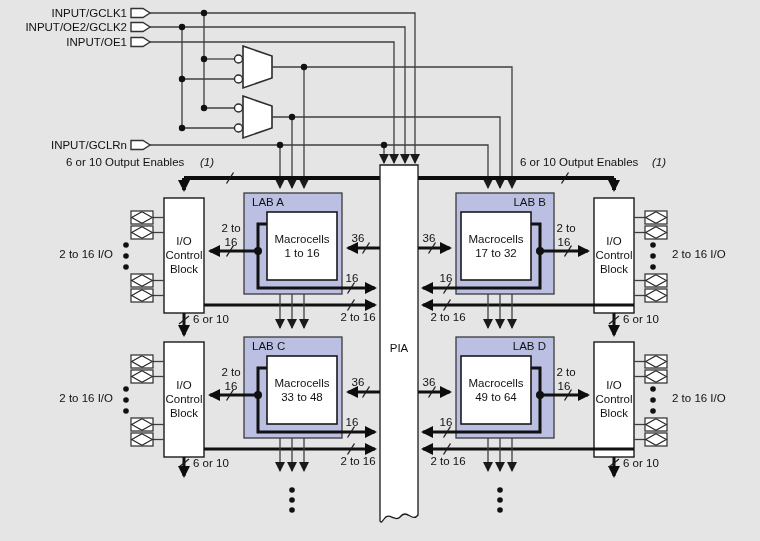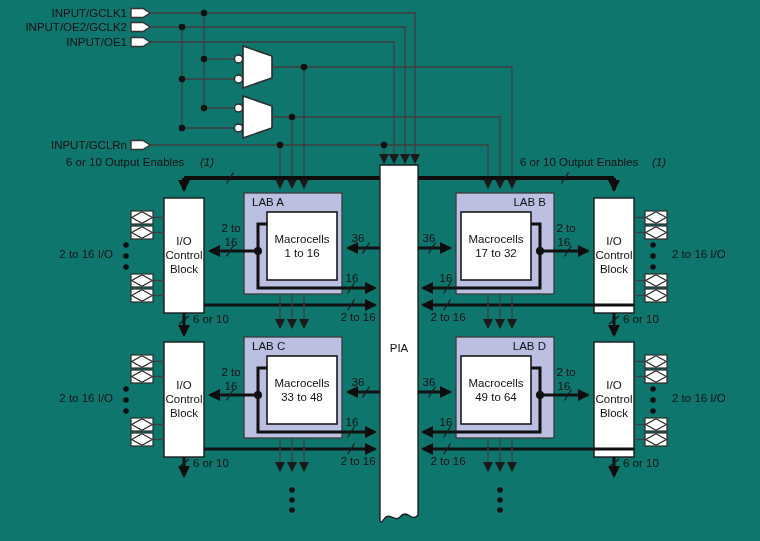--- a/index.html
+++ b/index.html
@@ -1,16 +1,16 @@
 <!DOCTYPE html>
 <html><head>
 <meta charset="utf-8">
 <style>
   html,body{margin:0;padding:0;background:#fff;}
-  .stage{width:760px;height:541px;background:#0f766e;position:relative;}
+  .stage{width:760px;height:541px;background:#e5e5e5;position:relative;}
   svg{display:block;}
   text{font-family:"Liberation Sans","DejaVu Sans",sans-serif;font-size:11.5px;fill:#111;}
   .it{font-style:italic;}
   .ln{stroke:#3f3f3f;stroke-width:1.3;fill:none;}
   .tk{stroke:#111;stroke-width:3;fill:none;}
   .bus{stroke:#0d0d0d;stroke-width:4;fill:none;}
   .tick{stroke:#1a1a1a;stroke-width:1.3;}
   .boxw{fill:#fff;stroke:#1a1a1a;stroke-width:1.6;}
   .lab{fill:#bbbfe2;stroke:#3a3a3a;stroke-width:1.3;}
   .iob{fill:#fff;stroke:#1a1a1a;stroke-width:1.4;}

